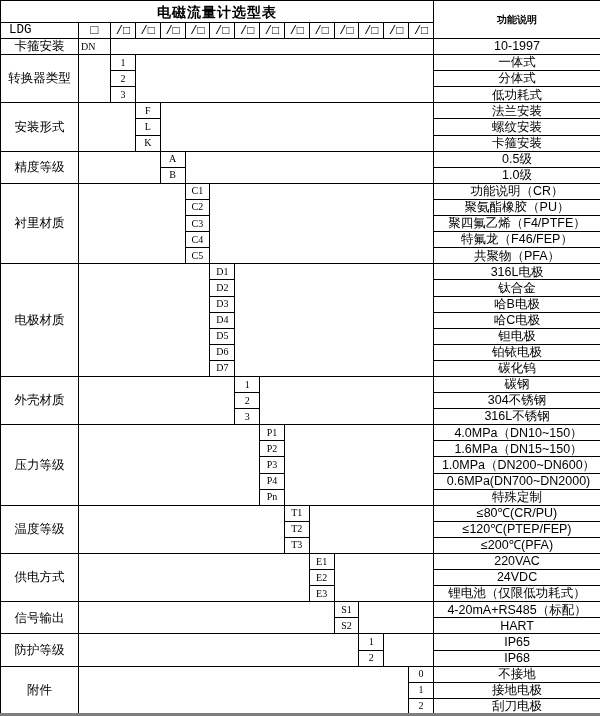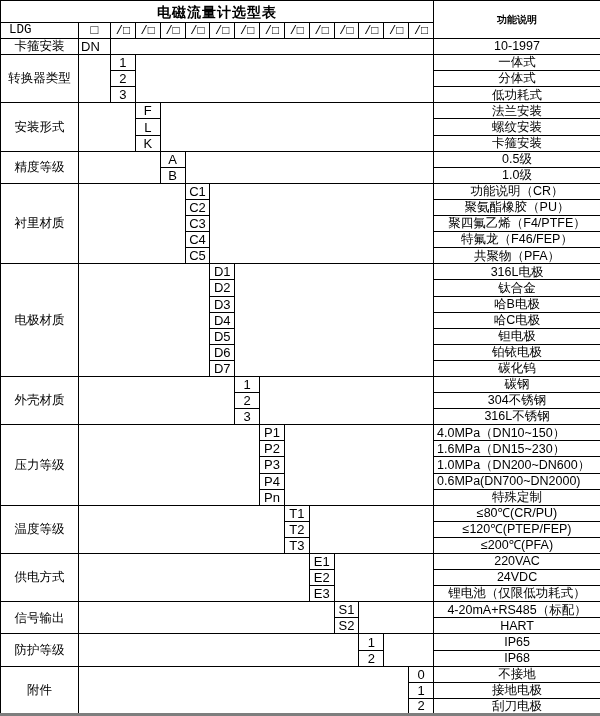--- a/index.html
+++ b/index.html
@@ -9,24 +9,24 @@
           border:1px solid #000; border-bottom:3px solid #7e7e7e;padding-left:24px; }
   td { border:1px solid #000; padding:0; font-size:12.5px; line-height:1;
        text-align:center; vertical-align:middle; white-space:nowrap; overflow:hidden; }
   tr { height:16.1px; }
   tr.title-row { height:22px; }
   tr.model-row { height:16px;font-family:Liberation Mono, monospace; }
   td.t-title { font-size:14px; font-weight:bold; letter-spacing:1px; }
   td.fn-header { font-size:10px; font-weight:bold; }
   td.lft { text-align:left; padding-left:8px; }
   td.dn { text-align:left; padding-left:2px; }
-  td.desc-left { text-align:left; padding-left:3px; }
+  td.desc-left { text-align:center; padding-left:3px; }
   td.slot { font-size:12px; }
   td.box { font-size:13px; }
-  td.code { font-size:13px; font-family:Liberation Sans, sans-serif; }
+  td.code { font-size:10px; font-family:Liberation Serif, serif; }
 </style>
 </head>
 <body>
 
 <div class="wrap">
   <table>
     <colgroup id="cols">
         <col style="width: 78px;">
         <col style="width: 32px;">
         <col style="width: 24.85px;">
@@ -184,21 +184,21 @@
         </tr>
         <tr>
           <td rowspan="5">压力等级</td>
           <td colspan="7" rowspan="5"></td>
           <td class="code">P1</td>
           <td colspan="6" rowspan="5"></td>
           <td class="desc-left">4.0MPa（DN10~150）</td>
         </tr>
         <tr>
           <td class="code">P2</td>
-          <td class="desc-left">1.6MPa（DN15~230）</td>
+          <td class="desc-left">1.6MPa（DN15~150）</td>
         </tr>
         <tr>
           <td class="code">P3</td>
           <td class="desc-left">1.0MPa（DN200~DN600）</td>
         </tr>
         <tr>
           <td class="code">P4</td>
           <td class="desc-left">0.6MPa(DN700~DN2000)</td>
         </tr>
         <tr>

